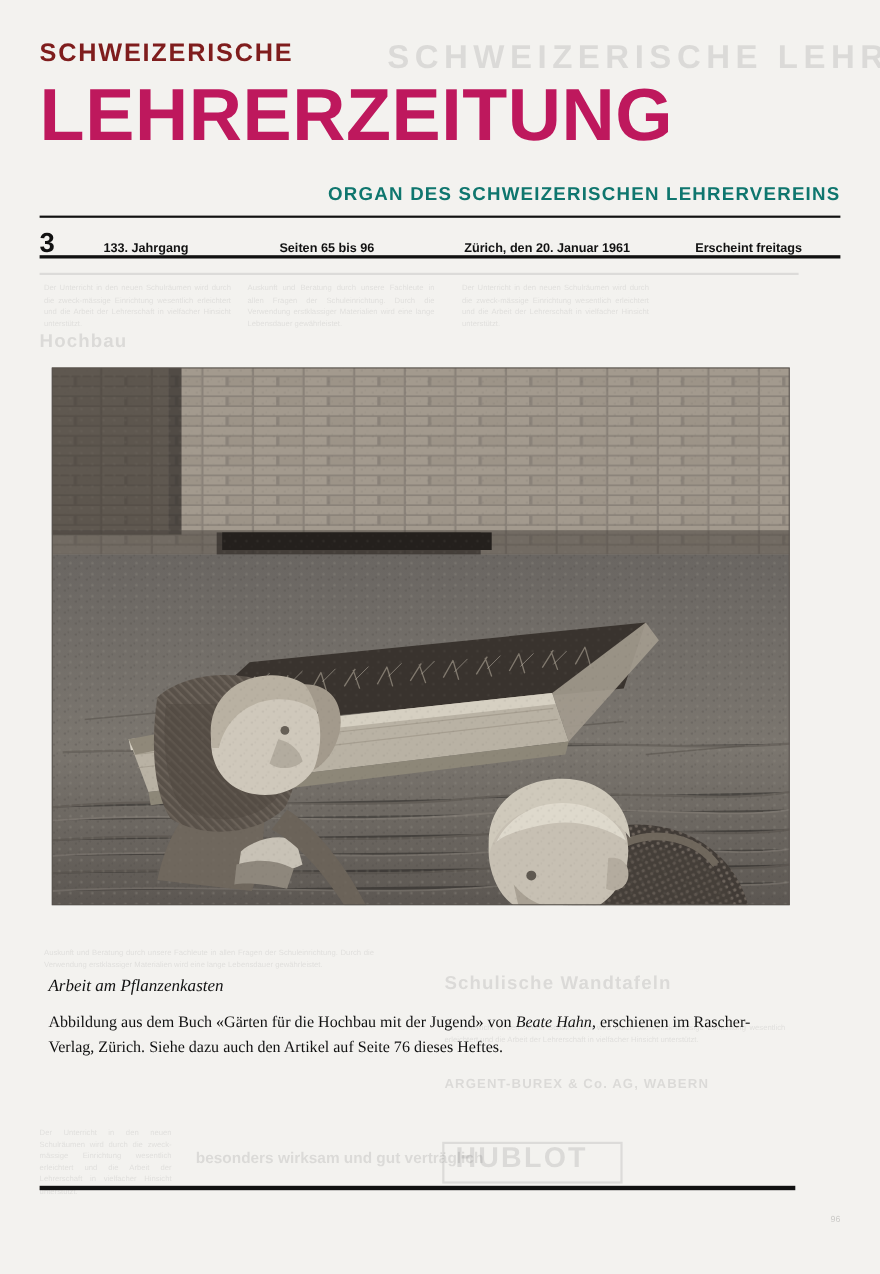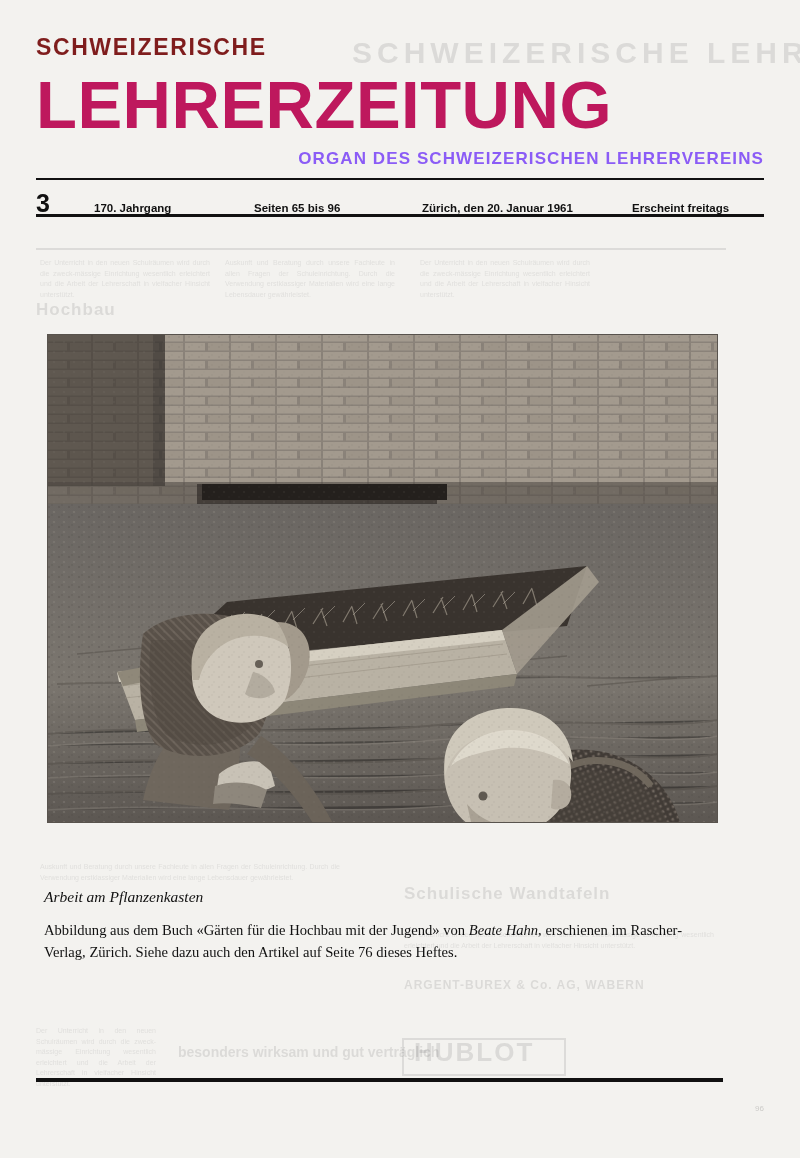--- a/index.html
+++ b/index.html
@@ -77,22 +77,22 @@
     letter-spacing: 0.5px;
     line-height: 76px;
     color: #be185d;
     margin-top: 6px;
   }
   .subtitle {
     text-align: right;
     font-size: 17px;
     font-weight: bold;
     letter-spacing: 1.1px;
-    color: #8b5cf6;
-    margin-top: 6px;
+    color: #0f766e;
+    margin-top: 24px;
   }
   .rule-top {
     margin-top: 9px;
     height: 2px;
     background: #111;
   }
   .issuebar {
     display: flex;
     align-items: baseline;
     height: 34px;
@@ -189,21 +189,21 @@
   <div class="bleed-block" style="left:36px; top:1026px; width:120px;">Der Unterricht in den neuen Schulräumen wird durch die zweck-mässige Einrichtung wesentlich erleichtert und die Arbeit der Lehrerschaft in vielfacher Hinsicht unterstützt.</div>
 </div>
 
 <div class="masthead">
   <div class="kicker">SCHWEIZERISCHE</div>
   <div class="wordmark">LEHRERZEITUNG</div>
   <div class="subtitle">ORGAN DES SCHWEIZERISCHEN LEHRERVEREINS</div>
   <div class="rule-top"></div>
   <div class="issuebar">
     <div class="issue-no">3</div>
-    <div class="cell cell-jahrgang">170. Jahrgang</div>
+    <div class="cell cell-jahrgang">133. Jahrgang</div>
     <div class="cell cell-seiten">Seiten 65 bis 96</div>
     <div class="cell cell-datum">Zürich, den 20. Januar 1961</div>
     <div class="cell cell-erscheint">Erscheint freitags</div>
   </div>
   <div class="rule-bottom"></div>
 </div>
 
 <div class="photo">
   <svg width="671" height="489" viewBox="0 0 671 489" xmlns="http://www.w3.org/2000/svg">
     <defs>

